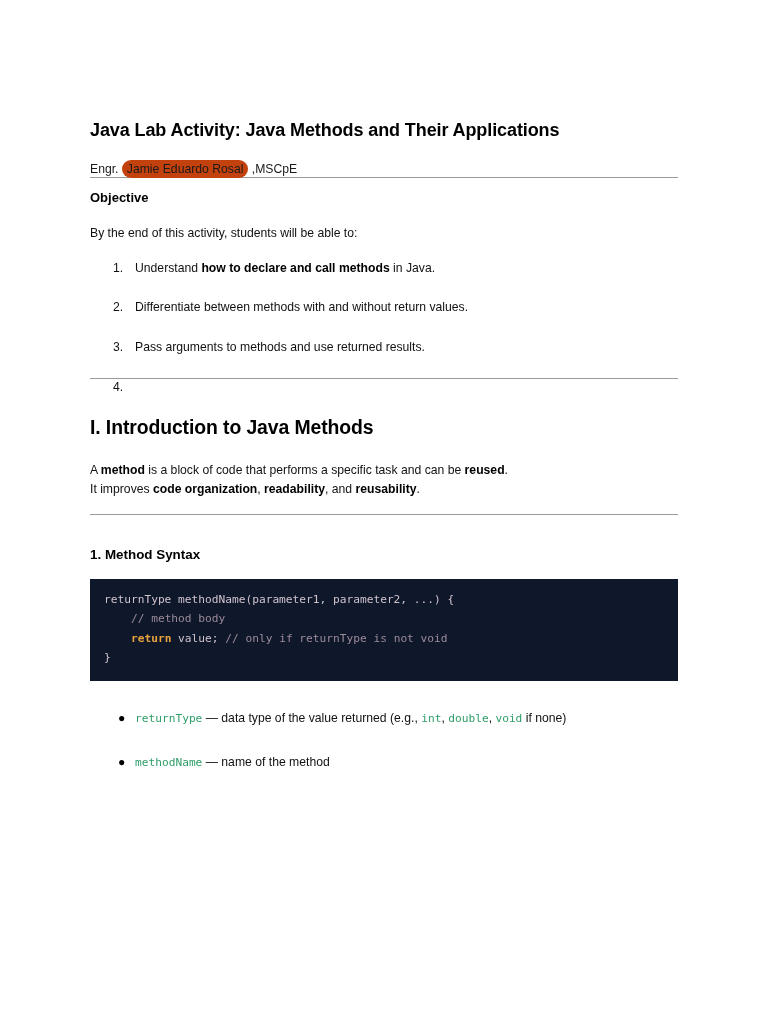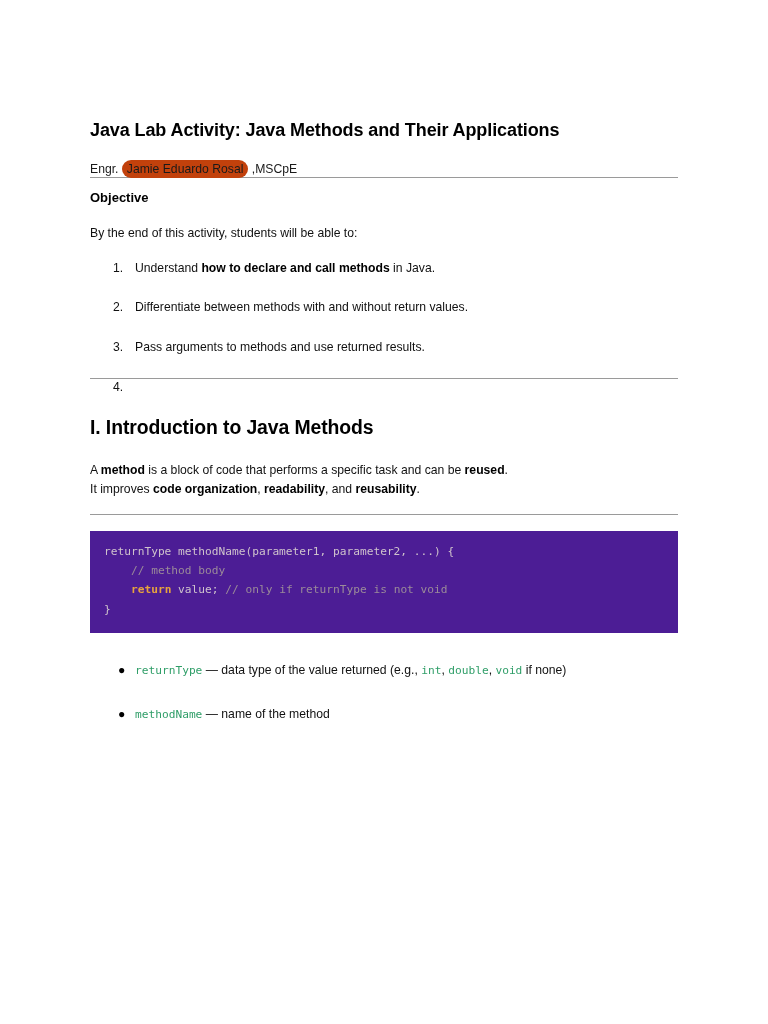--- a/index.html
+++ b/index.html
@@ -119,21 +119,21 @@
   ol.obj-list li .num {
     position: absolute;
     left: 23px;
     top: 0;
     color: #111;
   }
 
   
   .codeblock {
     margin-top: 16px;
-    background: #4c1d95;
+    background: #0f172a;
     width: 588px;
     box-sizing: border-box;
     padding: 11px 14px 14px 14px;
     font-family: "DejaVu Sans Mono", monospace;
     font-size: 11.2px;
     line-height: 1.72;
     color: #cfc3cc;
     white-space: pre;
     overflow: hidden;
   }
@@ -201,20 +201,21 @@
   </ol>
 
   <hr class="rule rule-2">
 
   <h1 class="big-head">I. Introduction to Java Methods</h1>
 
   <p class="intro-text"><span>A </span><b>method</b><span> is a block of code that performs a specific task and can be </span><b>reused</b><span>.</span><br><span> It improves </span><b>code organization</b><span>, </span><b>readability</b><span>, and </span><b>reusability</b><span>.</span></p>
 
   <hr class="rule rule-3">
 
+  <h3 class="sub-head">1. Method Syntax</h3>
 
   <div class="codeblock"><span>returnType methodName(parameter1, parameter2, ...) {</span>
 <span>    </span><span class="cmt">// method body</span>
 <span>    </span><span class="kw">return</span><span> value; </span><span class="cmt">// only if returnType is not void</span>
 <span>}</span></div>
 
   <ul class="bullet-list">
     <li>
       <span class="dot">●</span><code class="ic">returnType</code><span class="emdash"> — </span><span>data type of the value returned (e.g., </span><code class="ic">int</code><span>, </span><code class="ic">double</code><span>, </span><code class="ic">void</code><span> if none)</span>
     </li>

